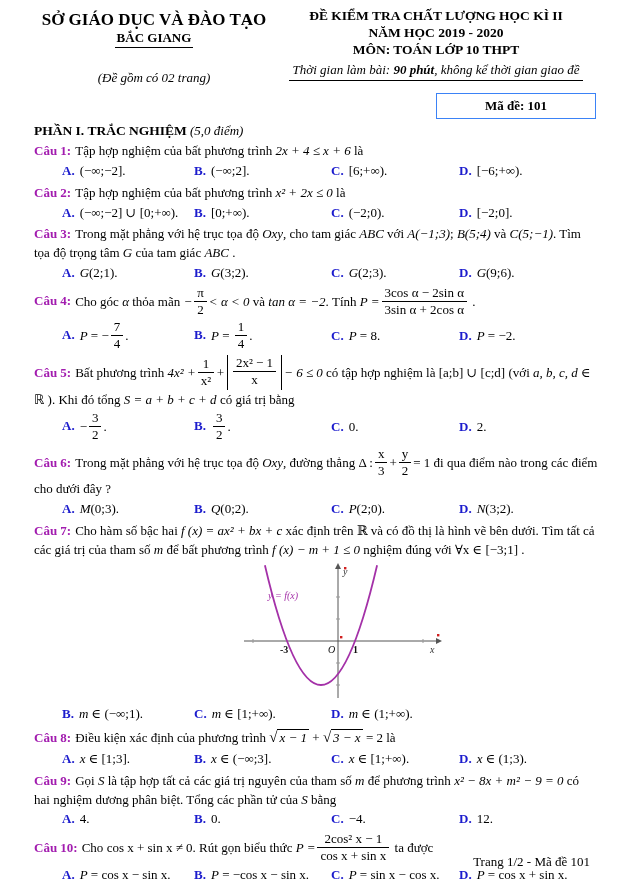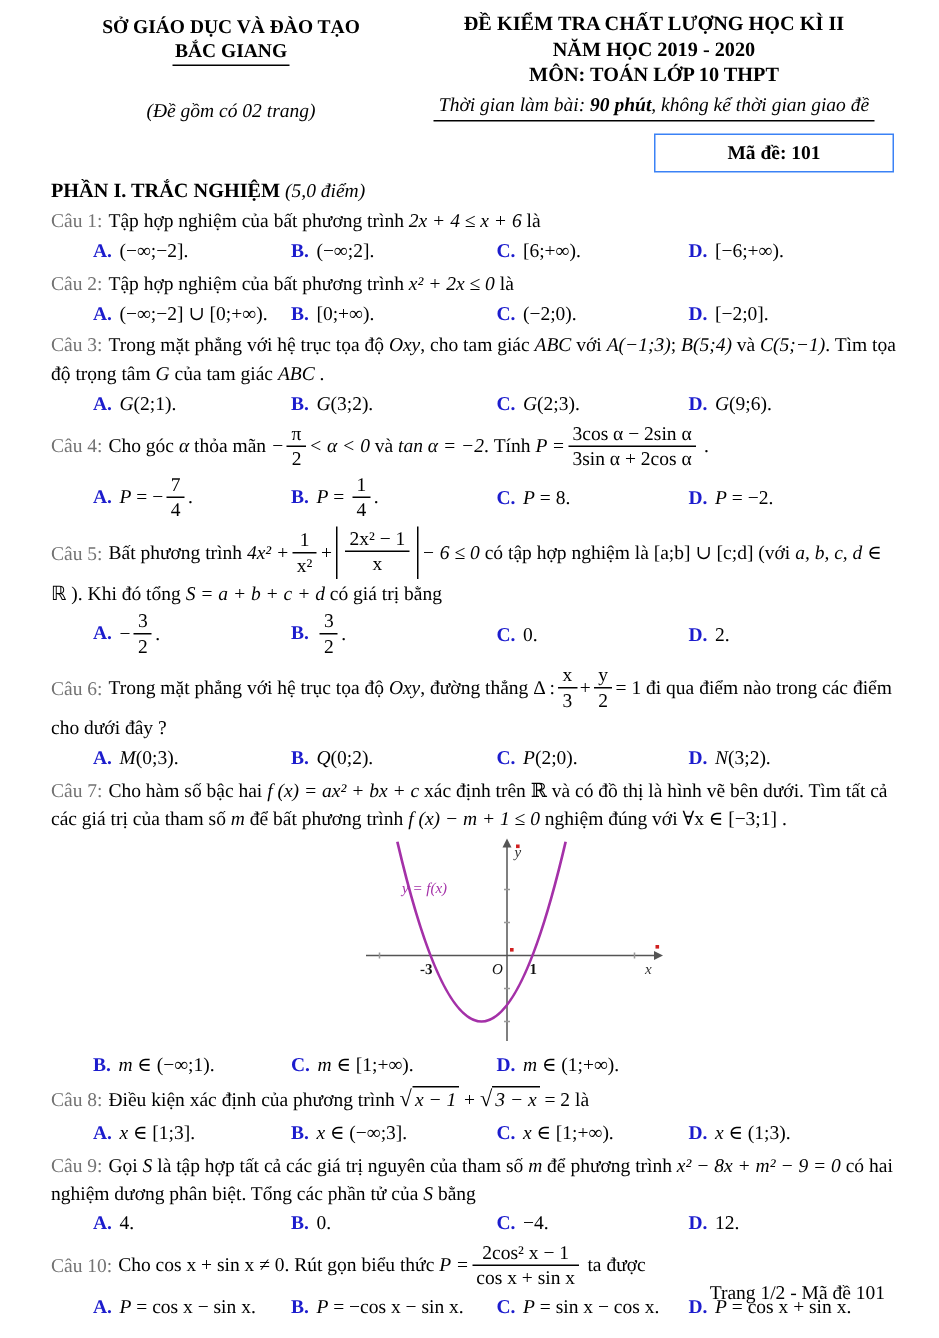--- a/index.html
+++ b/index.html
@@ -6,38 +6,38 @@
   html,body { background:#e8e8e8; }
   .page {
     width:626px; height:892px; background:#ffffff; margin:0 auto;
     font-family:"Liberation Serif","DejaVu Serif","DejaVu Sans",serif;
     font-size:13px; color:#000; position:relative; overflow:hidden;
     padding:8px 28px 0 34px;
   }
   
   .header { display:flex; }
   .h-left { width:240px; text-align:center; padding-top:2px; }
-  .h-left .l1 { font-weight:bold; font-size:13px; }
+  .h-left .l1 { font-weight:bold; font-size:17px; }
   .h-left .l2 { font-weight:bold; font-size:13px; display:inline-block; border-bottom:1px solid #000; padding:0 2px 1px; }
   .h-left .pnote { font-style:italic; margin-top:22px; font-size:13px; }
   .h-right { flex:1; text-align:center; }
   .h-right .t { font-weight:bold; font-size:13.5px; line-height:1.25; }
   .h-right .time { font-style:italic; font-size:13px; display:inline-block; border-bottom:1px solid #000; padding:1px 4px 2px; margin-top:2px; }
   .code-row { text-align:right; margin:7px 2px 4px 0; }
   .code-box {
     display:inline-block; border:1px solid #3b82f6; width:160px; text-align:center;
     font-weight:bold; font-size:13px; padding:4px 0;
   }
   
   .section-title { margin:2px 0 3px; }
   .section-title b { font-size:13.5px; }
   .section-title i { font-size:13px;text-align:right; }
   .qblock { margin-bottom:3px; }
   .qline { line-height:1.45; }
-  .qlabel { color:#737373; font-weight:normal; margin-right:4px; }
+  .qlabel { color:#a21caf; font-weight:bold; margin-right:4px; }
   i.m { }
   .opts {
     display:grid;
     grid-template-columns:minmax(132px,max-content) minmax(137px,max-content) minmax(128px,max-content) auto;
     padding-left:28px; margin:1px 0 2px; align-items:center;
   }
   .opt { white-space:nowrap; line-height:1.45; }
   .ol { color:#1c1ccd; font-weight:bold; margin-right:5px; }
   
   .frac { display:inline-block; vertical-align:middle; text-align:center; line-height:1.08; margin:1px 2px; position:relative; top:-1px; }

